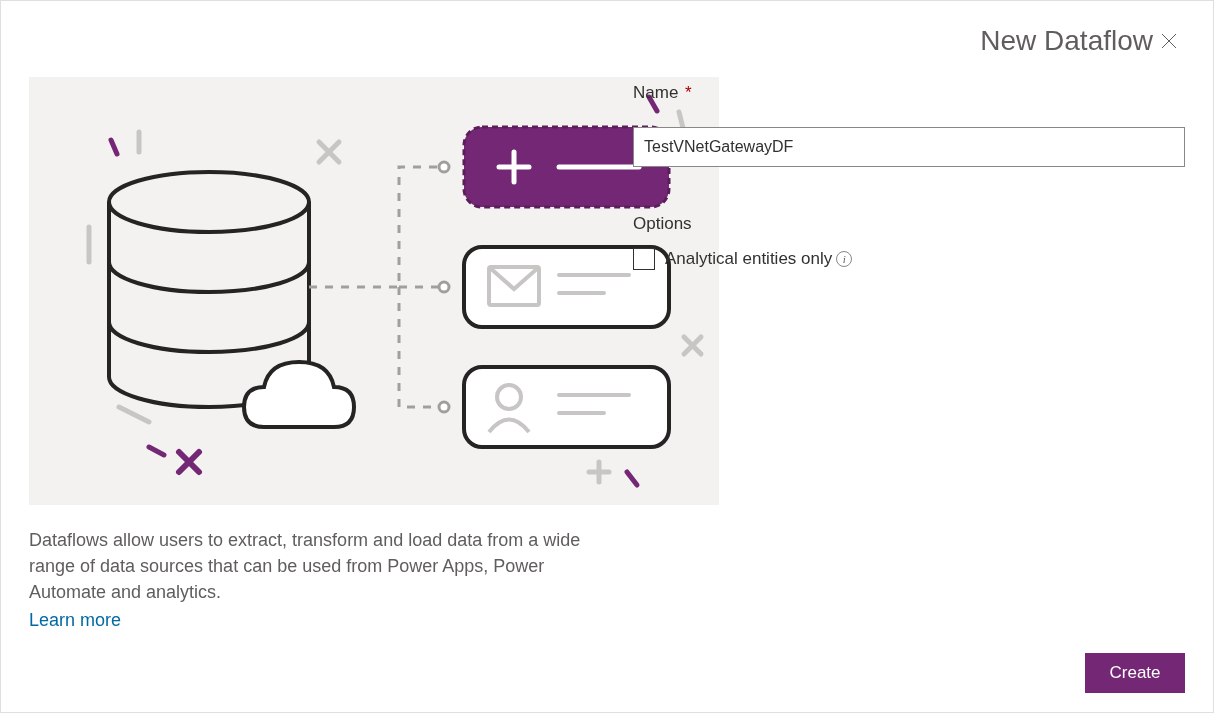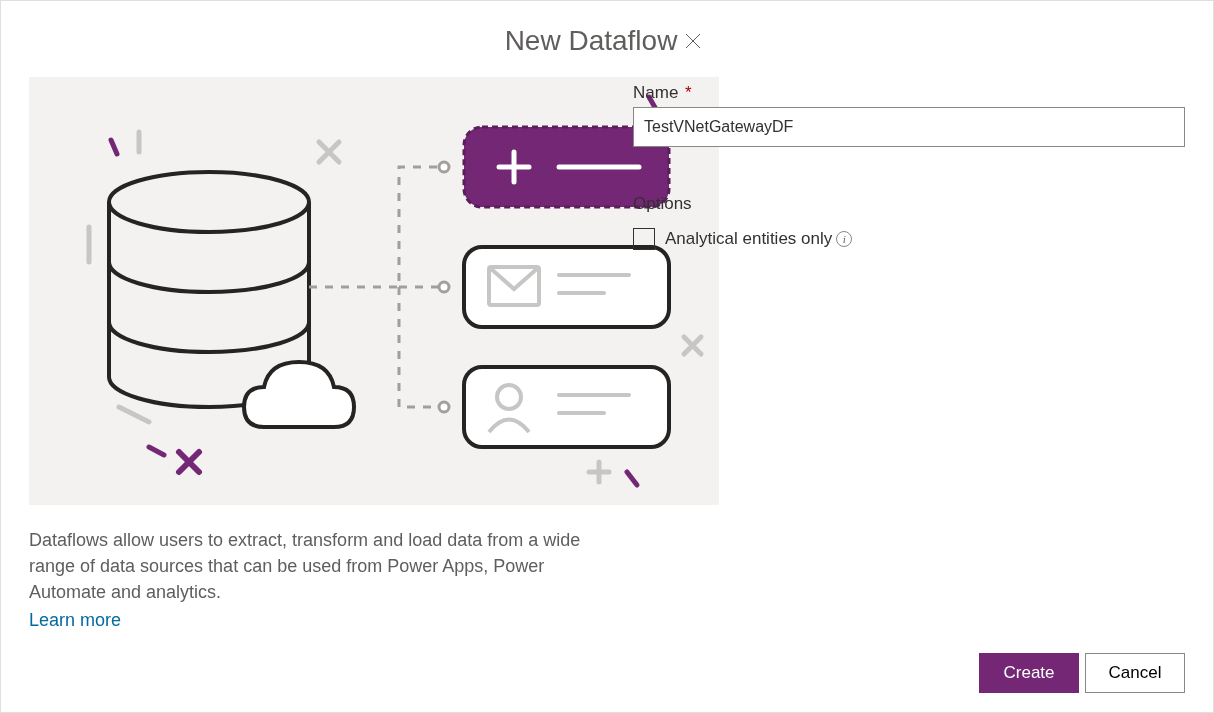--- a/index.html
+++ b/index.html
@@ -14,21 +14,21 @@
     .dialog {
       width: 1214px;
       height: 713px;
       border: 1px solid #e1dfdd;
       padding: 24px 28px;
       display: flex;
       flex-direction: column;
     }
     .dialog-header {
       display: flex;
-      justify-content: center;
+      justify-content: flex-end;
       align-items: flex-start;
       margin-bottom: 20px;
     }
     .dialog-title {
       font-size: 28px;
       font-weight: 400;
       color: #605e5c;
     }
     .close-btn {
       width: 32px;
@@ -71,21 +71,21 @@
       margin-top: 2px;
     }
     .right-col {
       flex: 1;
       padding-top: 6px;
     }
     .field-label {
       font-size: 17px;
       color: #323130;
       display: block;
-      margin-bottom: 4px;
+      margin-bottom: 24px;
     }
     .required { color: #a80000; margin-left: 2px; }
     .text-input {
       width: 100%;
       height: 40px;
       border: 1px solid #8a8886;
       padding: 8px 10px;
       font-size: 16px;
       font-family: inherit;
       color: #323130;
@@ -262,15 +262,14 @@
         <span class="checkbox-label">
           <span>Analytical entities only</span>
           <span class="info-icon">i</span>
         </span>
       </div>
     </div>
   </div>
 
   <div class="dialog-footer">
     <button class="btn btn-primary">Create</button>
-    <button class="btn">Cancel</button>
   </div>
 </div>
 
 </body></html>

